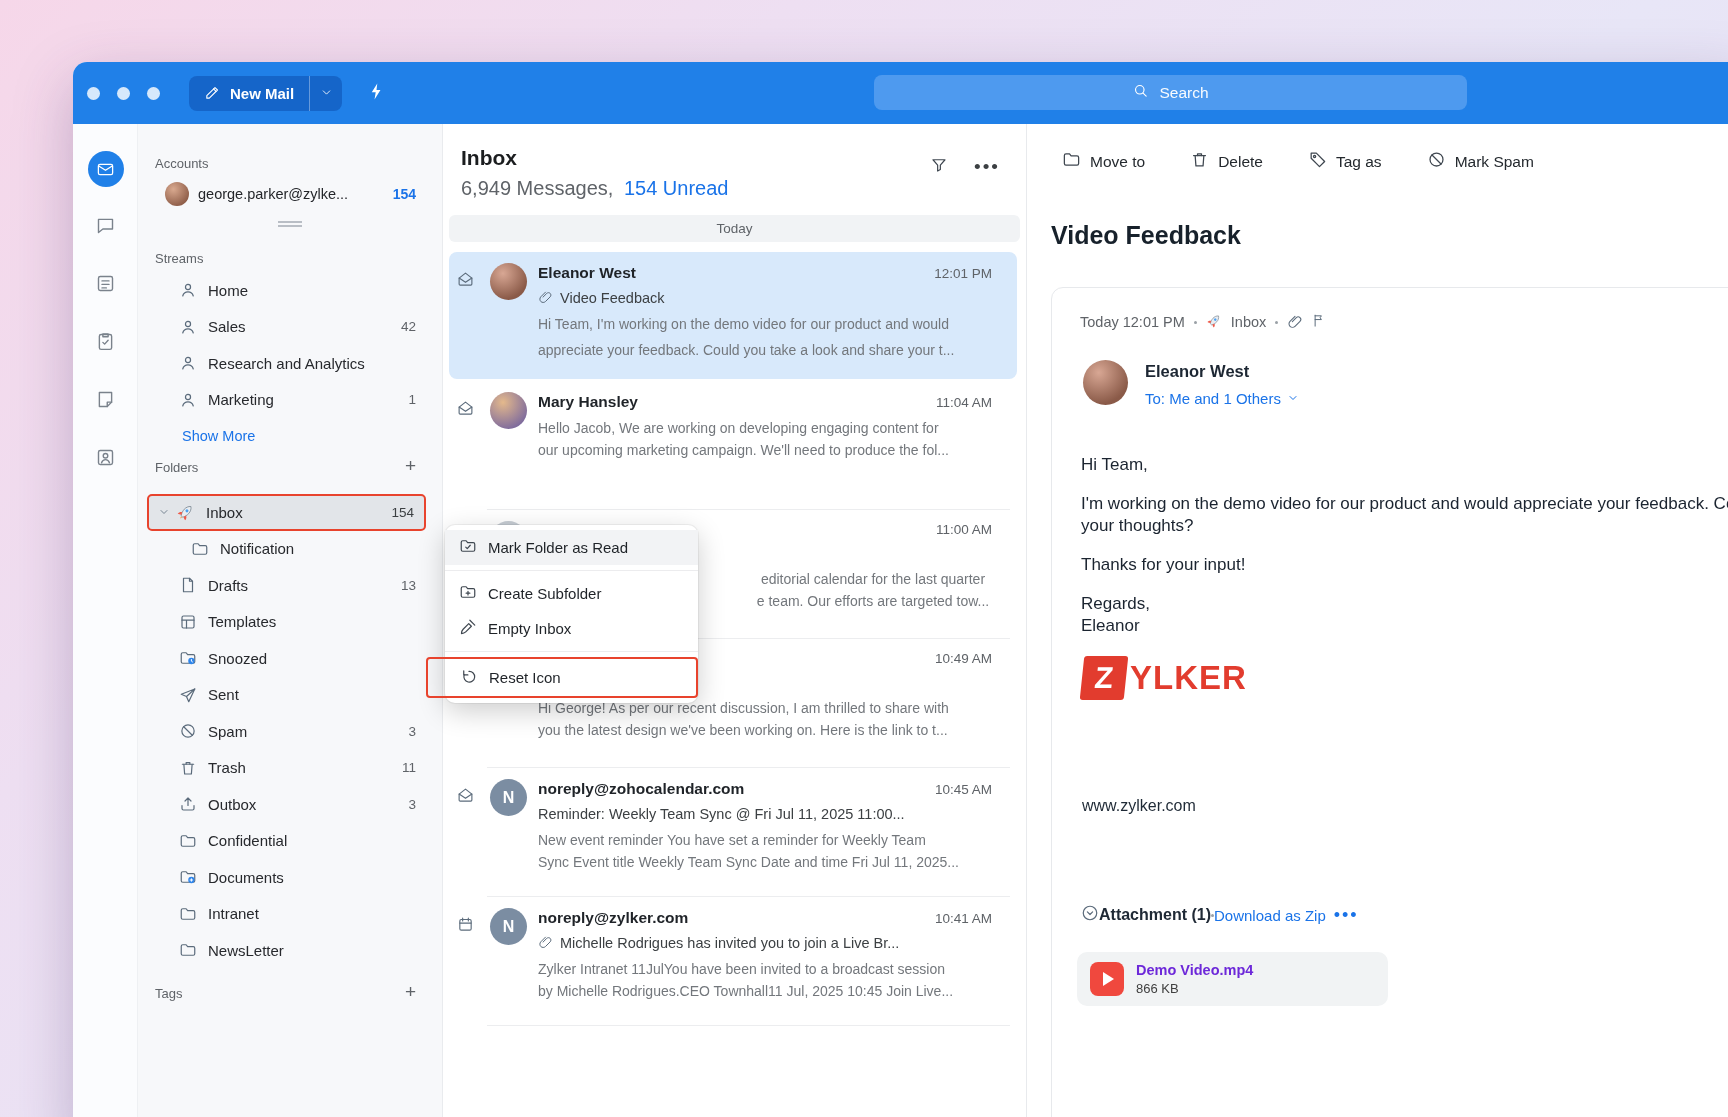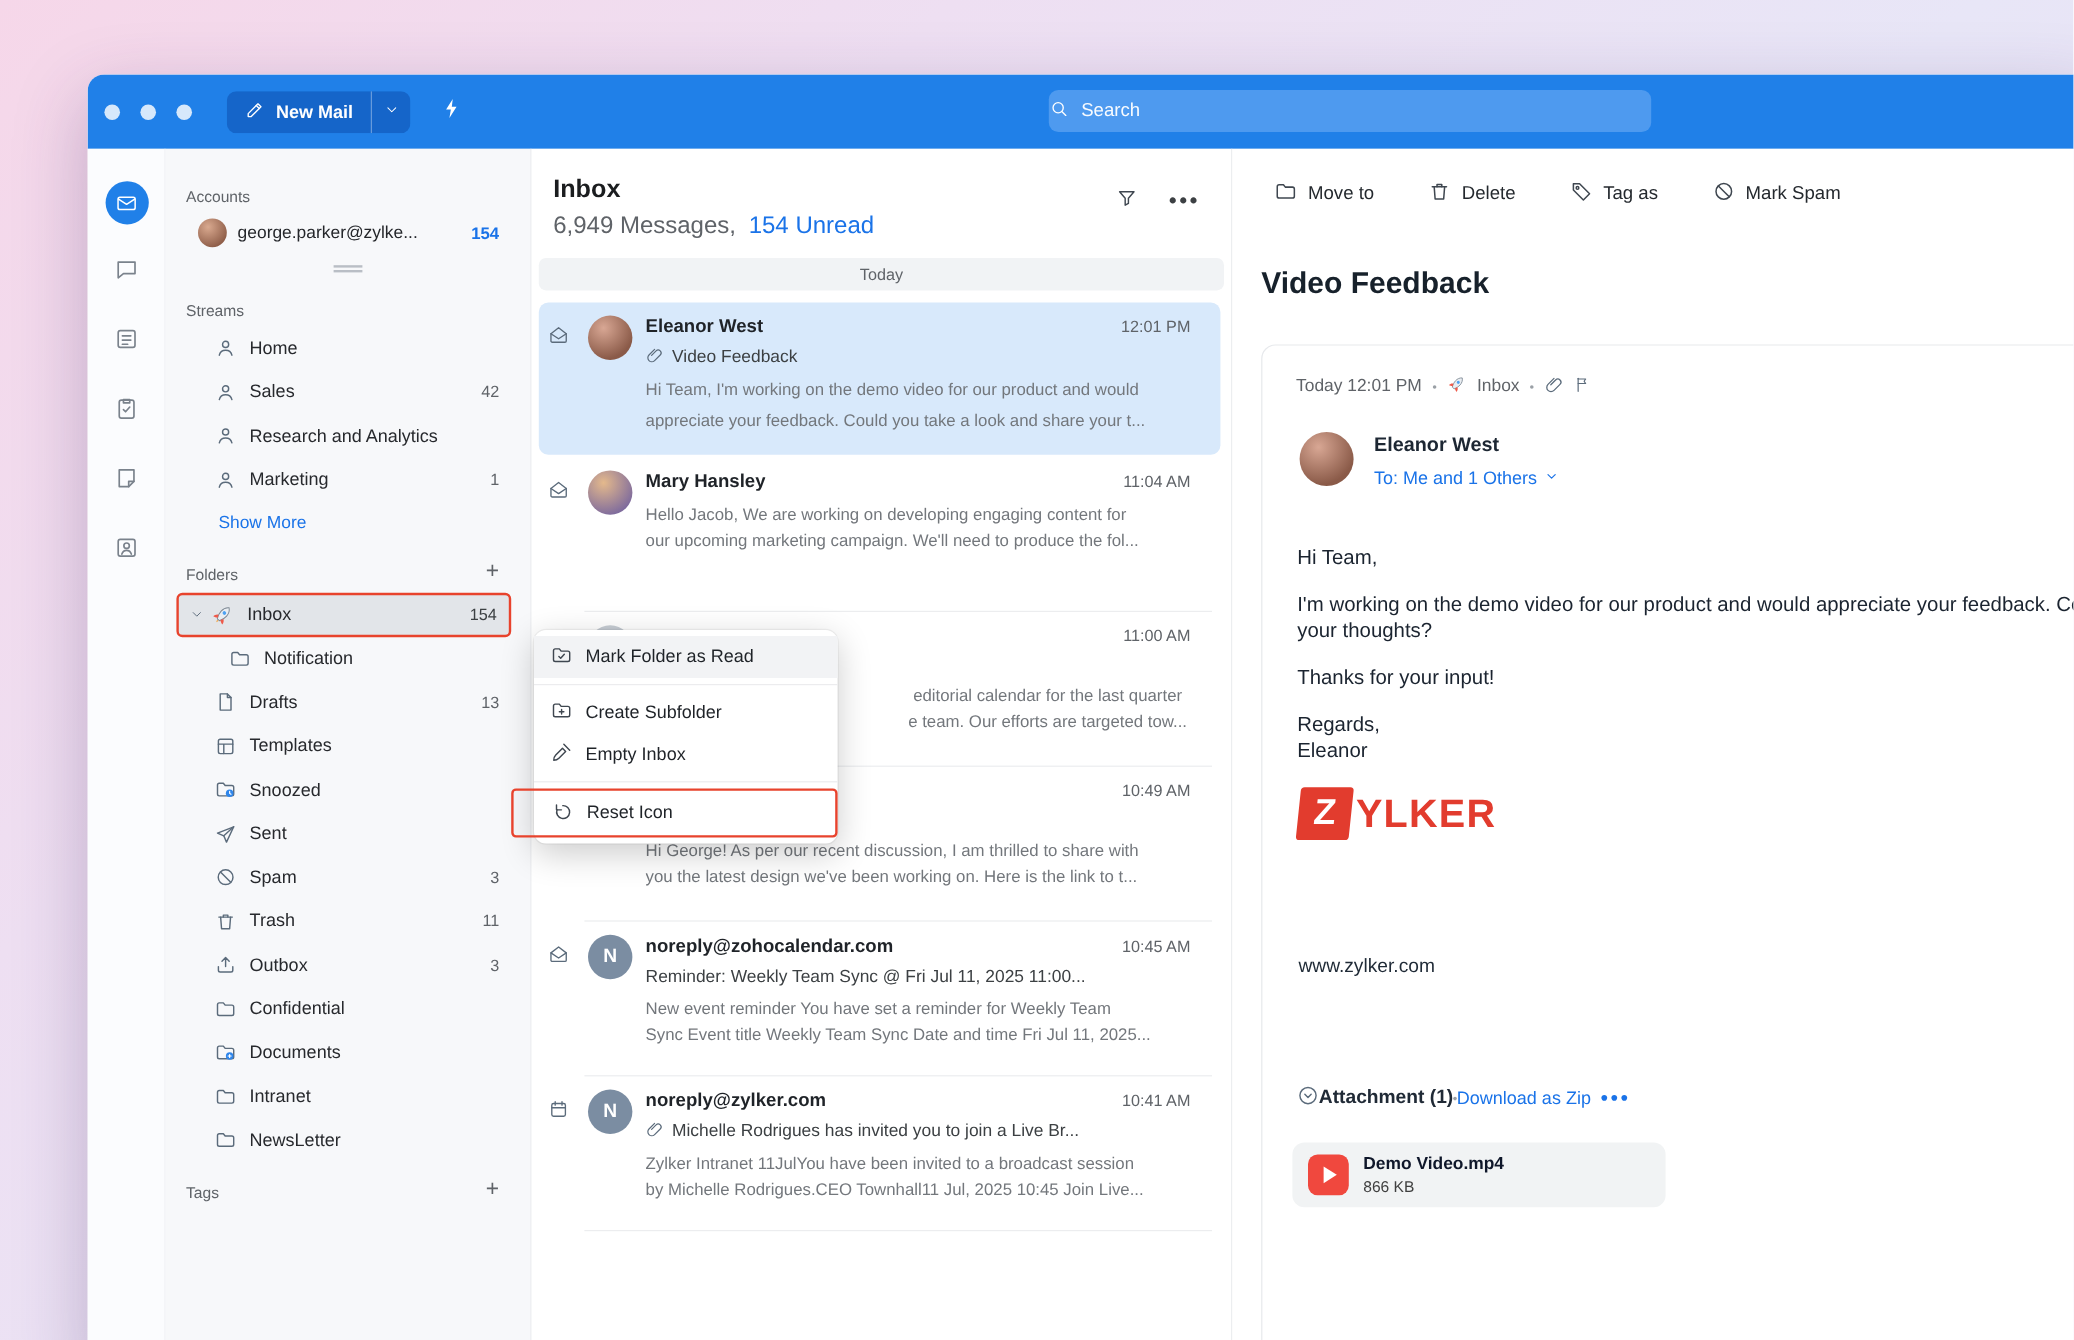--- a/index.html
+++ b/index.html
@@ -13,34 +13,34 @@
     box-shadow:0 20px 60px rgba(70,40,100,.28); }
 
   
   .titlebar { position:absolute; left:0; right:0; top:0; height:62px; background:#2080e8; }
   .traffic { position:absolute; left:14px; top:0; height:62px; display:flex; align-items:center; gap:17px; }
   .light { width:13px; height:13px; border-radius:50%; background:rgba(255,255,255,.82); }
   .newmail-group { position:absolute; left:116px; top:14px; height:35px; display:flex; border-radius:8px; overflow:hidden; }
   .newmail-main { background:#1565c9; display:flex; align-items:center; gap:9px; padding:0 15px; color:#fff; font-size:15px; font-weight:600; }
   .newmail-caret { background:#1565c9; width:33px; display:flex; align-items:center; justify-content:center; border-left:1px solid rgba(255,255,255,.35); }
   .bolt-btn { position:absolute; left:285px; top:13px; width:36px; height:36px; border-radius:50%; display:flex; align-items:center; justify-content:center; }
-  .searchbar { position:absolute; left:801px; top:13px; width:502px; height:35px; background:#4e9aef; border-radius:8px;
-    display:flex; align-items:center; gap:10px; color:rgba(255,255,255,.96); font-size:15.5px; }
+  .searchbar { position:absolute; left:801px; top:13px; width:593px; height:35px; background:#4e9aef; border-radius:8px;
+    display:flex; align-items:center; justify-content:center; gap:10px; color:rgba(255,255,255,.96); font-size:15.5px; }
 
   
   .rail { position:absolute; left:0; top:62px; bottom:0; width:65px; background:#fbfcfe; border-right:1px solid #eef0f3; padding-top:16px; }
   .rail-item { width:65px; height:58px; display:flex; align-items:center; justify-content:center; }
   .rail-active { width:36px; height:36px; border-radius:50%; background:#2080e8; display:flex; align-items:center; justify-content:center; }
 
   
   .sidebar { position:absolute; left:65px; top:62px; bottom:0; width:305px; background:#f7f8fa; border-right:1px solid #e9ebee; padding-top:26px; }
   .s-label { height:26px; padding:0 26px 0 17px; font-size:13px; color:#5f6368; display:flex; align-items:center; }
   .s-label .plus { margin-left:auto; font-size:19px; color:#5f6368; line-height:1; }
   .s-label.streams { height:36px; align-items:flex-end; padding-bottom:6px; }
-  .s-label.folders { height:40px; align-items:flex-end; padding-bottom:8px; }
+  .s-label.folders { height:40px; align-items:flex-end; padding-bottom:19px; }
   .s-label.tags { height:40px; align-items:flex-end; padding-bottom:8px; }
   .account-row { height:36px; display:flex; align-items:center; padding:0 26px 0 27px; }
   .account-avatar { width:24px; height:24px; border-radius:50%; background:radial-gradient(circle at 35% 30%,#d9a98f,#8f5e49 75%); margin-right:9px; }
   .account-email { font-size:14.5px; color:#24262a; }
   .account-count { margin-left:auto; font-size:14px; color:#1a73e8; font-weight:600; }
   .handle-row { height:24px; display:flex; align-items:center; justify-content:center; }
   .handle { width:24px; height:6px; border-top:2px solid #b9bec5; border-bottom:2px solid #b9bec5; }
   .side-item { height:36.5px; display:flex; align-items:center; padding:0 26px 0 40px; }
   .side-item .ic-wrap { width:19px; height:19px; margin-right:11px; display:flex; align-items:center; justify-content:center; }
   .side-item .lbl { font-size:15px; color:#27292d; }
@@ -105,21 +105,21 @@
   .logo-rest { color:#e23c2e; font-weight:700; font-size:33px; letter-spacing:1px; margin-left:4px; }
   .website { position:absolute; left:30px; top:509px; font-size:16px; color:#1f2a36; }
   .att-header { position:absolute; left:29px; top:616px; display:flex; align-items:center; height:22px; }
   .att-title { font-size:16px; font-weight:700; color:#202a36; }
   .att-zip { font-size:15px; color:#1a73e8; }
   .att-more { font-size:18px; color:#1a73e8; letter-spacing:2px; margin-left:8px; }
   .att-card { position:absolute; left:25px; top:664px; width:311px; height:54px; background:#f1f3f4; border-radius:10px;
     display:flex; align-items:center; gap:12px; padding:0 13px; }
   .play { width:34px; height:34px; background:#f0483e; border-radius:8px; display:flex; align-items:center; justify-content:center; }
   .play-tri { width:0; height:0; border-left:11px solid #fff; border-top:7px solid transparent; border-bottom:7px solid transparent; margin-left:3px; }
-  .att-name { font-size:14.5px; font-weight:600; color:#0f172a; }
+  .att-name { font-size:14.5px; font-weight:600; color:#6d28d9; }
   .att-size { font-size:13px; color:#404040; margin-top:3px; }
 
   
   svg.ic { stroke:#5b6b7b; fill:none; stroke-width:1.6; stroke-linecap:round; stroke-linejoin:round; }
   svg.ic.dark { stroke:#3f4750; }
   svg.ic.white { stroke:#fff; }
   svg.ic.gray { stroke:#7a828c; }
 </style>
 </head>
 <body>

